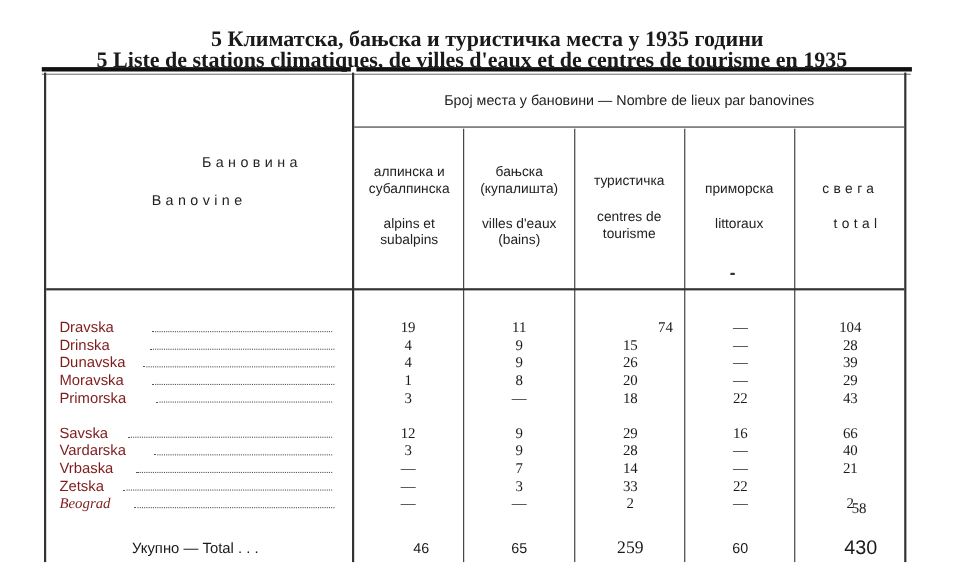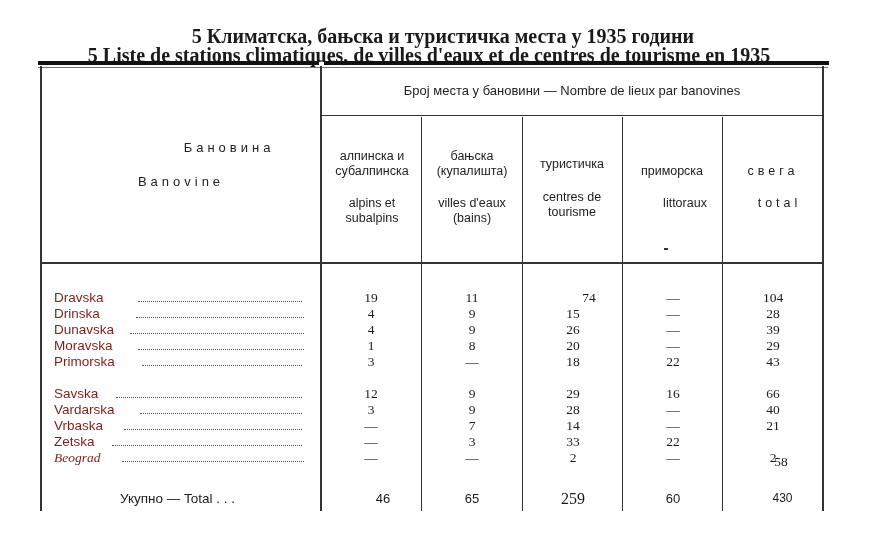--- a/index.html
+++ b/index.html
@@ -50,32 +50,32 @@
 <div class="cell" style="left:326px; width:92px; top:149px;">алпинска и субалпинска</div>
 <div class="cell" style="left:326px; width:92px; top:196px;">alpins et subalpins</div>
 
 <div class="cell" style="left:424px; width:96px; top:149px;">бањска (купалишта)</div>
 <div class="cell" style="left:424px; width:96px; top:196px;">villes d'eaux (bains)</div>
 
 <div class="cell" style="left:524px; width:96px; top:157px;">туристичка</div>
 <div class="cell" style="left:530px; width:84px; top:190px;">centres de tourisme</div>
 
 <div class="cell" style="left:624px; width:96px; top:164px;text-align:center;">приморска</div>
-<div class="cell" style="left:624px; width:96px; top:196px;padding-left:13px;">littoraux</div>
+<div class="cell" style="left:624px; width:96px; top:196px;">littoraux</div>
 <div class="cell" style="left:664px; width:4px; top:248px; height:2px; background:#333;"></div>
 
 <div class="cell spaced" style="left:724px; width:98px; top:164px;">свега</div>
 <div class="cell spaced" style="left:724px; width:111px; top:196px;">total</div>
 
 <div>
   <div class="rowname" style="top:290px;">Dravska</div>
   <div class="dots" style="left:138px; width:164px; top:300px;"></div>
   <div class="num" style="left:322px; width:98px; top:290px;">19</div>
   <div class="num" style="left:423px; width:98px; top:290px;">11</div>
-  <div class="num" style="left:540px; width:98px; top:290px;">74</div>
+  <div class="num" style="left:556px; width:98px; top:290px;">74</div>
   <div class="num" style="left:624px; width:98px; top:290px;">—</div>
   <div class="num" style="left:724px; width:98px; top:290px;">104</div>
 </div>
 <div>
   <div class="rowname" style="top:306px;">Drinska</div>
   <div class="dots" style="left:136px; width:168px; top:316px;"></div>
   <div class="num" style="left:322px; width:98px; top:306px;">4</div>
   <div class="num" style="left:423px; width:98px; top:306px;">9</div>
   <div class="num" style="left:524px; width:98px; top:306px;">15</div>
   <div class="num" style="left:624px; width:98px; top:306px;">—</div>
@@ -154,14 +154,14 @@
   <div class="num" style="left:624px; width:98px; top:450px;">—</div>
   <div class="num" style="left:724px; width:98px; top:450px;">2</div>
 </div>
 
 <div>
   <div class="total-label">Укупно — Total . . .</div>
   <div class="num" style="left:322px; width:98px; top:491px; font-family:'Liberation Sans', sans-serif; font-size:13px;margin-left:12px;">46</div>
   <div class="num" style="left:423px; width:98px; top:491px; font-family:Liberation Sans, sans-serif; font-size:13px;">65</div>
   <div class="num" style="left:524px; width:98px; top:491px; font-family:Liberation Serif, serif; font-size:16px;">259</div>
   <div class="num" style="left:624px; width:98px; top:491px; font-family:'Liberation Sans', sans-serif; font-size:13px;">60</div>
-  <div class="num" style="left:724px; width:117px; top:491px; font-family:'Liberation Sans', sans-serif; font-size:12px;">430</div>
+  <div class="num" style="left:724px; width:117px; top:491px; font-family:'Liberation Sans', sans-serif; font-size:18px;">430</div>
 </div>
 
 </body></html>

